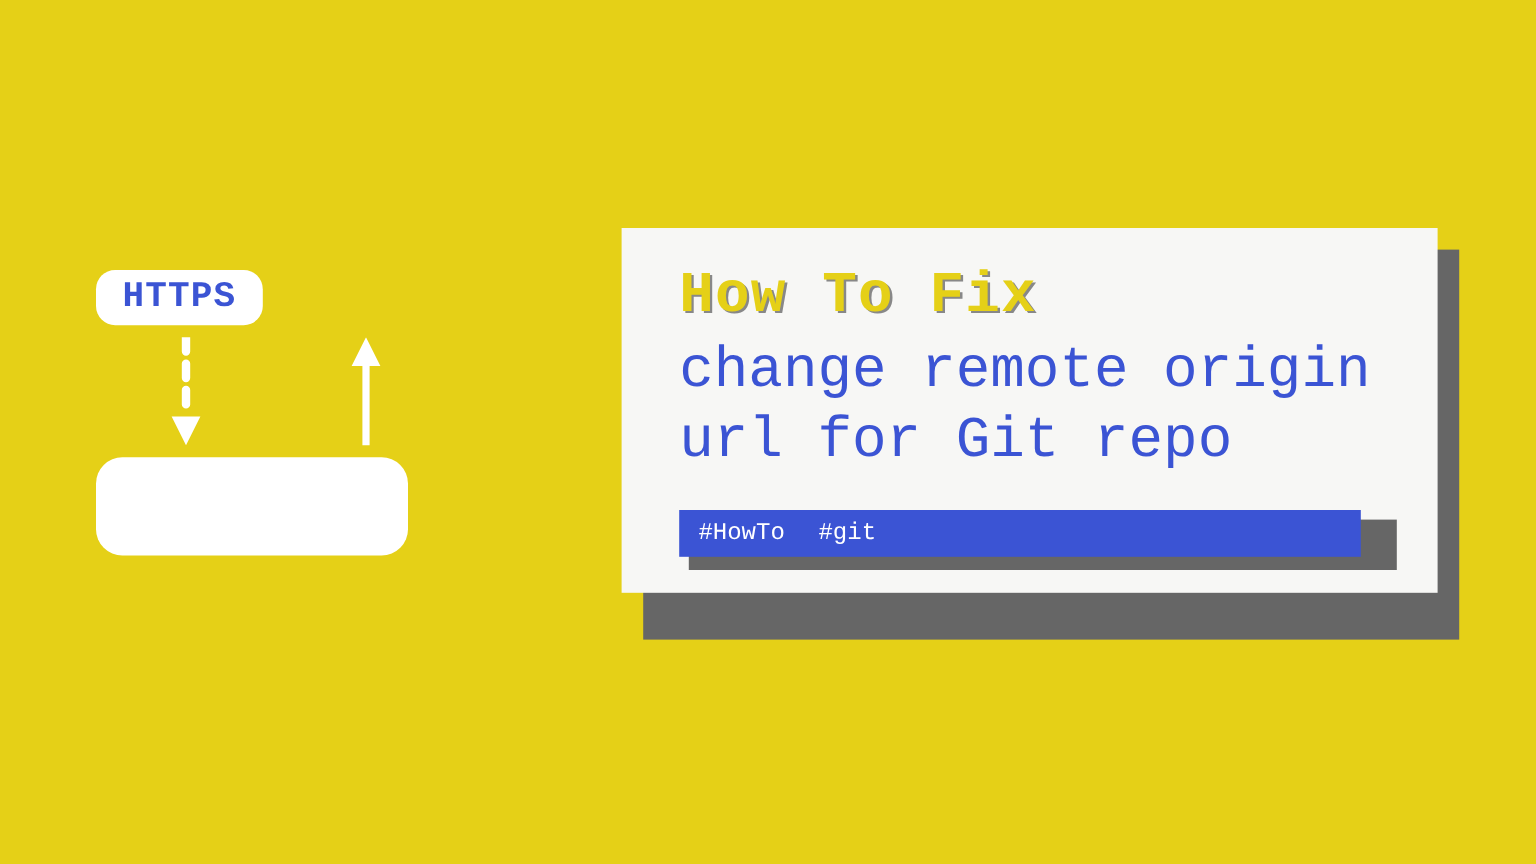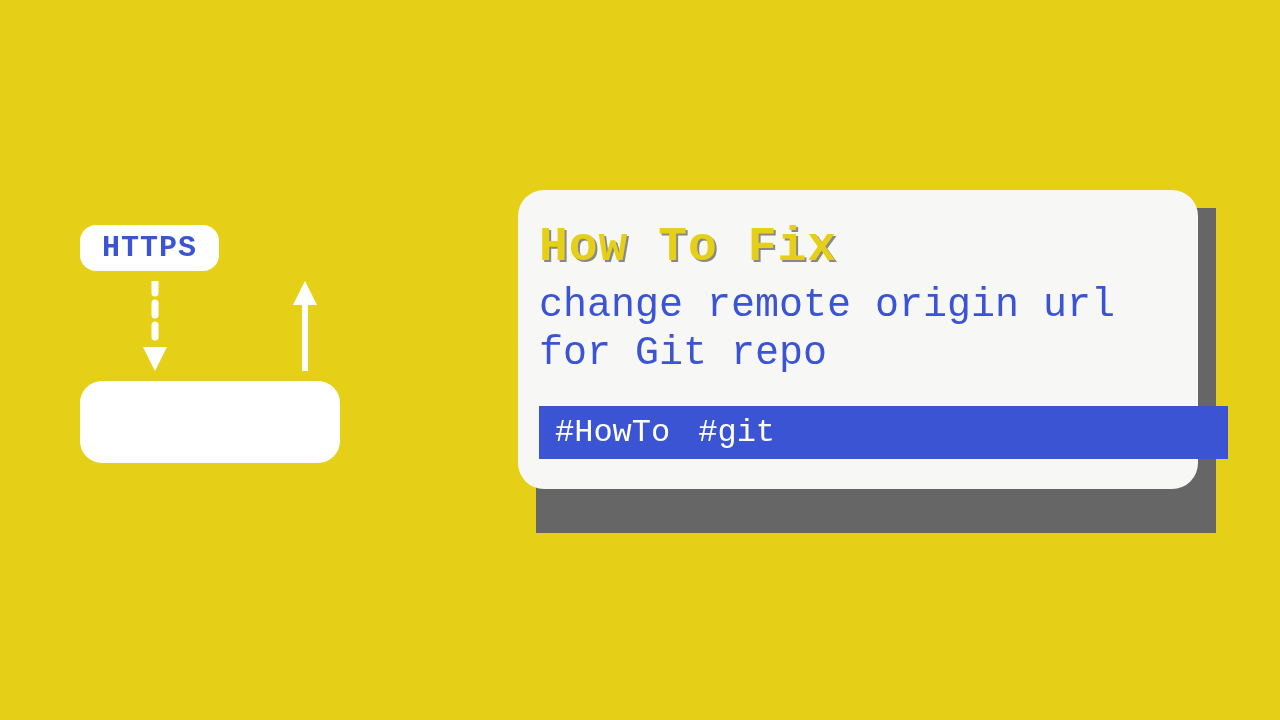--- a/index.html
+++ b/index.html
@@ -73,35 +73,34 @@
   top: 18px;
   width: 680px;
   height: 325px;
   background: #666666;
 }
 
 .card {
   position: relative;
   width: 680px;
   background: #f7f7f5;
-  padding: 30px 40px 30px 21px;
-  border-radius: 26px;
+  padding: 30px 40px 30px 48px;
 }
 
 .card-title-1 {
   font-size: 48px;
   font-weight: bold;
   color: #e5d017;
   text-shadow: 2px 2px 0 #888;
   letter-spacing: 1px;
   margin-bottom: 8px;
 }
 
 .card-title-2 {
-  font-size: 40px;
+  font-size: 48px;
   font-weight: normal;
   color: #3b54d4;
   line-height: 1.2;
   margin-bottom: 28px;
 }
 
 .tag-bar-wrapper {
   position: relative;
 }
 
@@ -112,22 +111,22 @@
   width: 590px;
   height: 42px;
   background: #666666;
 }
 
 .tag-bar {
   position: relative;
   background: #3b54d4;
   color: #ffffff;
   padding: 8px 16px;
-  font-size: 32px;
-  width: 689px;
+  font-size: 20px;
+  width: 568px;
   display: flex;
   gap: 28px;
 }
 
 </style>
 </head>
 <body>
 
 <div class="diagram">
   <div class="pill-row">

